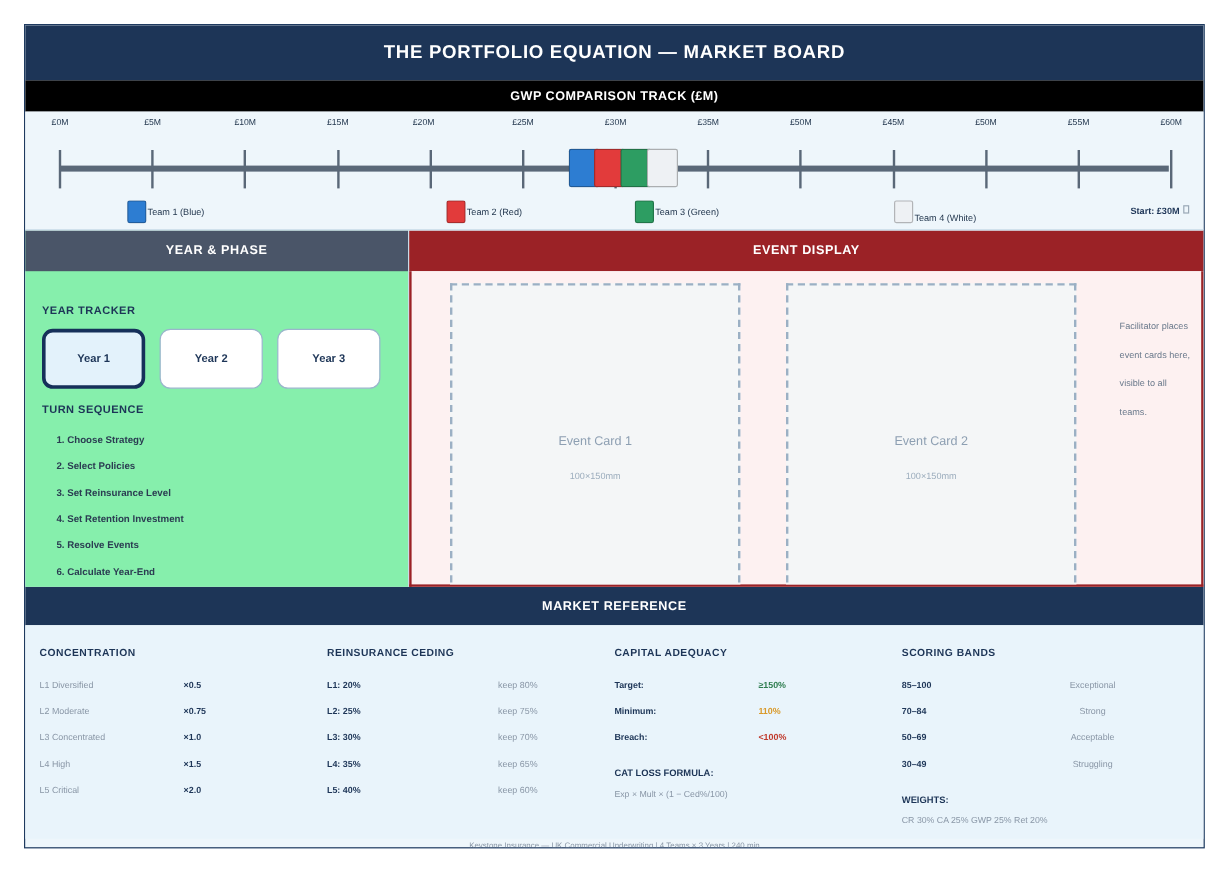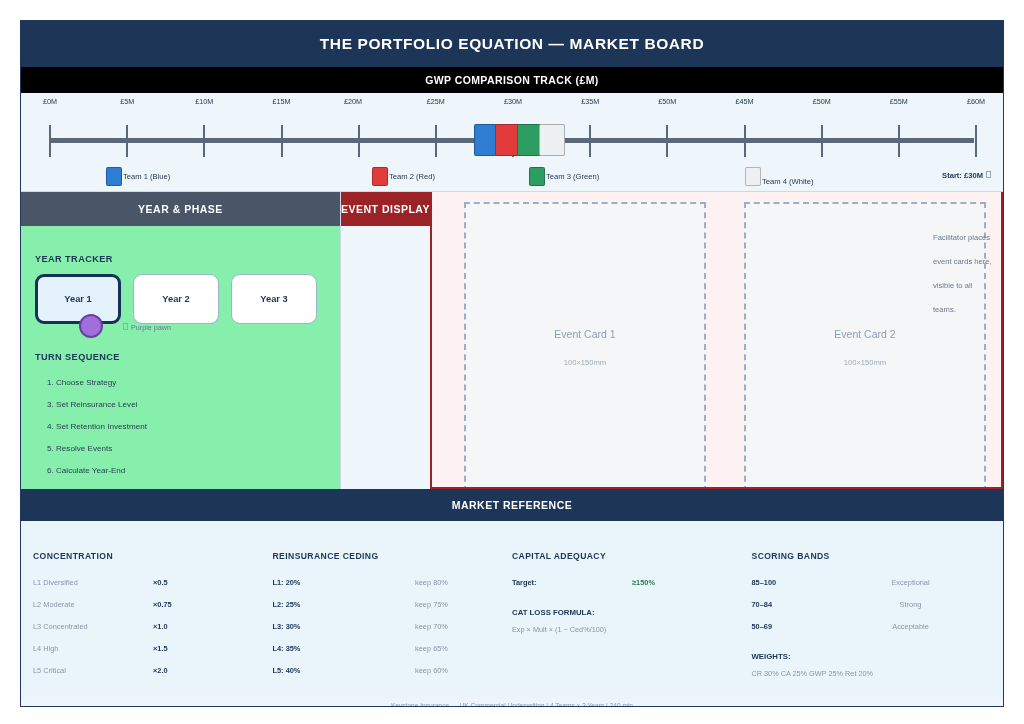--- a/index.html
+++ b/index.html
@@ -153,26 +153,27 @@
     position: absolute;
     left: 88px; top: 9px;
     font-size: 7.2px; color: #6b7a8c;
   }
   .turn-title { margin-top: 12px; }
   .turn-list { margin-top: 2px; }
   .turn-item {
     font-size: 8.1px; color: #2b3d52;
     padding: 0 0 0 12px;
     line-height: 22px;
+    font-weight: bold;
   }
 
   
   .event-panel {
     flex: 1;
-    display: flex; flex-direction: row;
+    display: flex; flex-direction: column;
   }
   .event-body {
     position: relative;
     flex: 1;
     background: #fdf1f1;
     border: 2px solid #9b2226;
     border-top: none;
     display: flex;
     align-items: flex-start;
     overflow: hidden;
@@ -208,21 +209,21 @@
   }
   .mr-body {
     height: 178px;
     background: #e9f4fb;
     display: flex;
     padding: 18px 12px 0 12px;
   }
   .mr-col { flex: 1; padding-right: 8px; }
   .mr-col-title {
     font-size: 8.6px; font-weight: bold; color: #1d3557;
-    letter-spacing: .4px; margin-bottom: 11px; margin-top: 12px;
+    letter-spacing: .4px; margin-bottom: 11px;
   }
   .mr-row {
     display: flex;
     line-height: 22px;
     font-size: 7.4px;
   }
   .mr-k { color: #8996a6; width: 120px; }
   .mr-k.b { color: #1d3557; font-weight: bold; }
   .mr-v { font-weight: bold; color: #1d3557; width: 78px; }
   .mr-v.muted { font-weight: normal; color: #8996a6; text-align: center; }
@@ -312,27 +313,24 @@
 
     <div class="year-panel">
       <div class="panel-header year-header">YEAR &amp; PHASE</div>
       <div class="year-body">
         <div class="sec-title">YEAR TRACKER</div>
         <div class="year-boxes" id="year-boxes">
             <div class="year-box active">Year 1</div>
             <div class="year-box">Year 2</div>
             <div class="year-box">Year 3</div>
           </div>
-        <div class="pawn-row">
-          <div class="purple-pawn"></div>
-          <div class="pawn-label"><span class="glyph-box" style="margin-left:0;margin-right:3px"></span><span>Purple pawn</span></div>
-        </div>
         <div class="sec-title turn-title">TURN SEQUENCE</div>
         <div class="turn-list" id="turn-list">
             <div class="turn-item">1. Choose Strategy</div>
+            <div class="turn-item">2. Select Policies</div>
             <div class="turn-item">3. Set Reinsurance Level</div>
             <div class="turn-item">4. Set Retention Investment</div>
             <div class="turn-item">5. Resolve Events</div>
             <div class="turn-item">6. Calculate Year-End</div>
           </div>
       </div>
     </div>
 
     <div class="event-panel">
       <div class="panel-header event-header">EVENT DISPLAY</div>
@@ -408,40 +406,52 @@
         </div>
     </div>
 
     <div class="mr-col">
       <div class="mr-col-title">CAPITAL ADEQUACY</div>
       <div id="cap-rows">
           <div class="mr-row">
             <div class="mr-k b">Target:</div>
             <div class="mr-v" style="color: rgb(46, 125, 79);">≥150%</div>
           </div>
+          <div class="mr-row">
+            <div class="mr-k b">Minimum:</div>
+            <div class="mr-v" style="color: rgb(217, 154, 43);">110%</div>
+          </div>
+          <div class="mr-row">
+            <div class="mr-k b">Breach:</div>
+            <div class="mr-v" style="color: rgb(192, 57, 43);">&lt;100%</div>
+          </div>
         </div>
       <div class="mr-sub">CAT LOSS FORMULA:</div>
       <div class="mr-formula">Exp × Mult × (1 − Ced%/100)</div>
     </div>
 
     <div class="mr-col">
       <div class="mr-col-title">SCORING BANDS</div>
       <div id="score-rows">
           <div class="mr-row">
             <div class="mr-k b">85–100</div>
             <div class="mr-v muted">Exceptional</div>
           </div>
           <div class="mr-row">
             <div class="mr-k b">70–84</div>
             <div class="mr-v muted">Strong</div>
           </div>
           <div class="mr-row">
             <div class="mr-k b">50–69</div>
             <div class="mr-v muted">Acceptable</div>
           </div>
+          <div class="mr-row">
+            <div class="mr-k b">30–49</div>
+            <div class="mr-v muted">Struggling</div>
+          </div>
         </div>
       <div class="mr-sub">WEIGHTS:</div>
       <div class="mr-formula">CR 30% CA 25% GWP 25% Ret 20%</div>
     </div>
 
   </div>
 
   <div class="footer">Keystone Insurance — UK Commercial Underwriting | 4 Teams × 3 Years | 240 min</div>
 </div>
 

